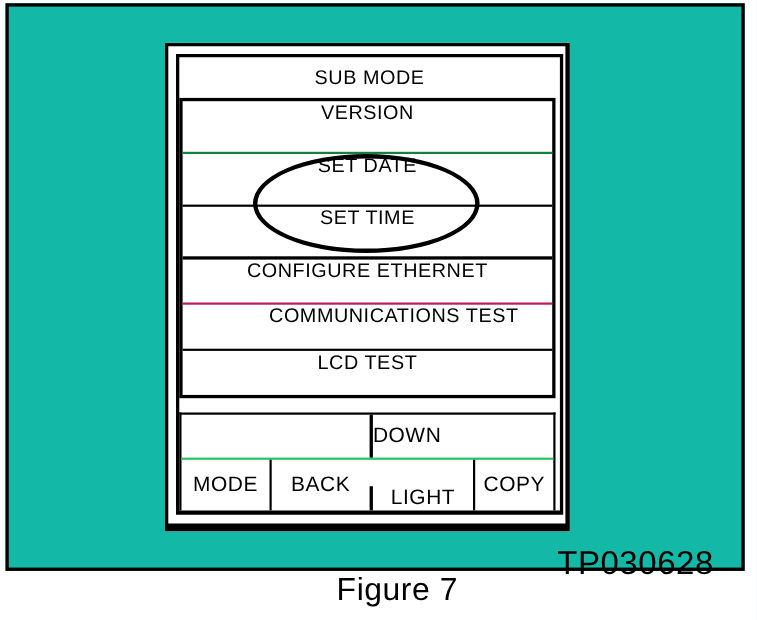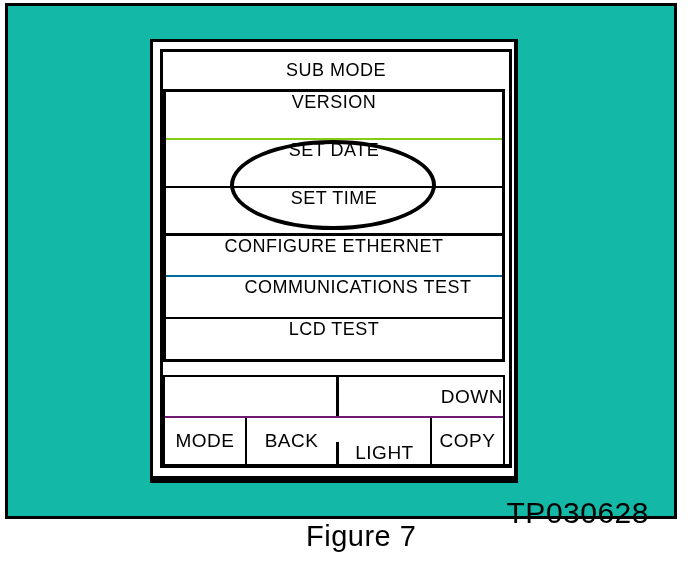--- a/index.html
+++ b/index.html
@@ -52,24 +52,24 @@
     position: absolute;
     left: 0; top: 37px;
     width: 342px; height: 273px;
     border: 3px solid #000;
   }
   .menu-row {
     display: flex; align-items: flex-start; justify-content: center;
     font-size: 18px; letter-spacing: 0.5px;
   }
   .menu-row:nth-child(1) { height: 46px; }
-  .menu-row:nth-child(2) { height: 48px; border-top: 2px solid #84cc16; }
+  .menu-row:nth-child(2) { height: 48px; border-top: 2px solid #15803d; }
   .menu-row:nth-child(3) { height: 47px; border-top: 2px solid #000; }
   .menu-row:nth-child(4) { height: 42px; border-top: 3px solid #000; }
-  .menu-row:nth-child(5) { height: 42px; border-top: 2px solid #0369a1; padding-left: 48px; }
+  .menu-row:nth-child(5) { height: 42px; border-top: 2px solid #be185d; padding-left: 48px; }
   .menu-row:nth-child(6) { height: 42px; border-top: 2px solid #000; }
   
   #selection-ellipse {
     position: absolute;
     left: 67px; top: 88px;
     width: 206px; height: 90px;
     border: 4px solid #000;
     border-radius: 50%;
     background: transparent;
     pointer-events: none;
@@ -81,25 +81,25 @@
     width: 342px; height: 89px;
     border: 2px solid #000;
     border-bottom: none;
   }
   #nav-row {
     display: flex; height: 39px;
   }
   #nav-blank-cell { width: 171px; height: 100%; }
   #down-cell {
     flex: 1; border-left: 3px solid #000;
-    display: flex; align-items: center; justify-content: flex-end;
+    display: flex; align-items: center; justify-content: flex-start;
     font-size: 19px; letter-spacing: 0.5px;
   }
   #key-row {
-    display: flex; height: 48px; border-top: 2px solid #701a75;
+    display: flex; height: 48px; border-top: 2px solid #22c55e;
   }
   .key {
     display: flex; align-items: center; justify-content: center;
     font-size: 19px; letter-spacing: 0.5px;
   }
   #key-mode  { width: 80px; }
   #key-back  { width: 91px; border-left: 2px solid #000; }
   #key-light { width: 94px; border-left: 3px solid #000; margin-top: 24px; }
   #key-copy  { flex: 1;     border-left: 2px solid #000; }
   

